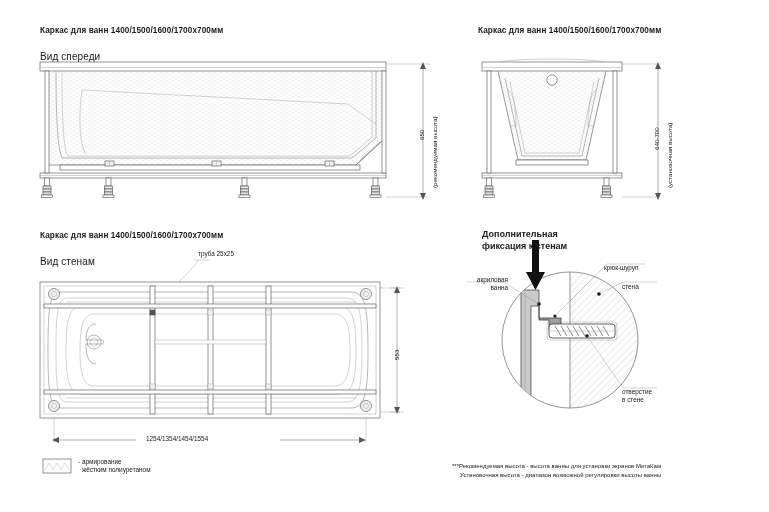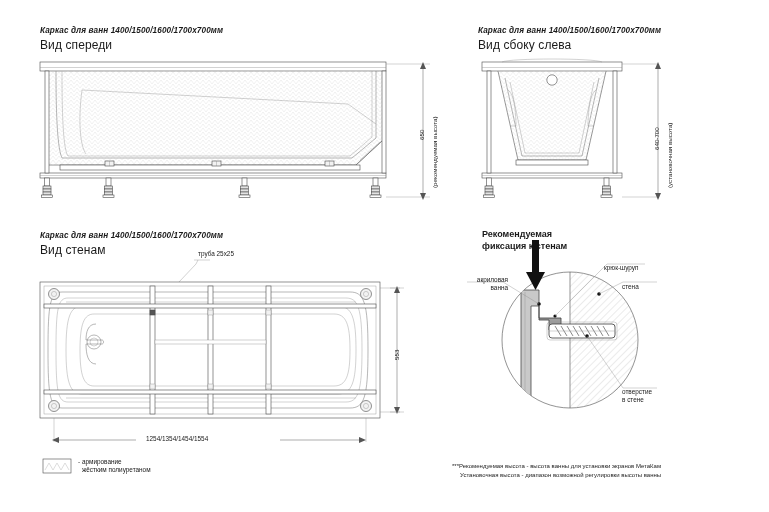--- a/index.html
+++ b/index.html
@@ -1,20 +1,20 @@
 <!DOCTYPE html>
 <html><head>
 <meta charset="utf-8">
 <style>
   html,body{margin:0;padding:0;background:#ffffff;}
   body{width:769px;height:512px;position:relative;overflow:hidden;
        font-family:"Liberation Sans","DejaVu Sans",sans-serif;color:#1a1a1a;}
   .panel{position:absolute;}
-  .ttl{font-size:8.2px;font-weight:bold;letter-spacing:.1px;white-space:nowrap;font-style:italic;}
-  .sub{font-size:12px;font-weight:normal;letter-spacing:.1px;white-space:nowrap;margin-top:3px;}
+  .ttl{font-size:8.2px;font-weight:bold;letter-spacing:.1px;white-space:nowrap;}
+  .sub{font-size:10px;font-weight:normal;letter-spacing:.1px;white-space:nowrap;margin-top:16px;}
   .ttl2{font-size:9px;font-weight:bold;line-height:12px;}
   .lbl{font-size:6.4px;line-height:8px;white-space:nowrap;}
   .dimtxt{font-size:6.4px;white-space:nowrap;}
   .vtxt{font-size:6.2px;white-space:nowrap;transform-origin:0 0;}
   .foot{font-size:6px;line-height:9px;white-space:nowrap;color:#222;}
   svg{display:block;overflow:visible;}
   .ln{stroke:#4a4a4a;stroke-width:.6;fill:none;}
   .ln2{stroke:#6e6e6e;stroke-width:.5;fill:none;}
   .thin{stroke:#8e8e8e;stroke-width:.4;fill:none;}
   .dimln{stroke:#5a5a5a;stroke-width:.5;fill:none;}
@@ -113,21 +113,20 @@
 <svg style="position:absolute;left:415px;top:62px;" width="16" height="138" viewBox="0 0 16 138">
   <line class="dimln" x1="8" y1="3" x2="8" y2="135"></line>
   <path class="dark" d="M8,0 L5,7 L11,7 Z"></path>
   <path class="dark" d="M8,138 L5,131 L11,131 Z"></path>
 </svg>
 <div class="vtxt" style="position:absolute;left:418px;top:140px;transform:rotate(-90deg);">650</div>
 <div class="vtxt" style="position:absolute;left:431px;top:188px;transform:rotate(-90deg);">(рекомендуемая высота)</div>
 
 <div class="panel" style="left:478px;top:26px;">
   <div class="ttl">Каркас для ванн 1400/1500/1600/1700х700мм</div>
-  <div class="sub">Вид сбоку слева</div>
 </div>
 
 <svg style="position:absolute;left:480px;top:60px;" width="160" height="140" viewBox="0 0 160 140">
 
   <rect class="ln fillw" x="2" y="2" width="140" height="9"></rect>
   <line class="thin" x1="2" y1="7.5" x2="142" y2="7.5"></line>
   <path class="thin" d="M22,2 C30,-2 114,-2 122,2"></path>
 
   <path class="ln" d="M18,11 L38,100 L106,100 L126,11"></path>
   <path d="M18,11 L38,100 L106,100 L126,11 Z" fill="url(#zig)" opacity="0.8"></path>
@@ -249,21 +248,21 @@
 <svg style="position:absolute;left:390px;top:286px;" width="14" height="128" viewBox="0 0 14 128">
   <line class="dimln" x1="7" y1="3" x2="7" y2="125"></line>
   <path class="dark" d="M7,0 L4,7 L10,7 Z"></path>
   <path class="dark" d="M7,128 L4,121 L10,121 Z"></path>
   <line class="thin" x1="0" y1="2" x2="14" y2="2"></line>
   <line class="thin" x1="0" y1="126" x2="14" y2="126"></line>
 </svg>
 <div class="vtxt" style="position:absolute;left:393px;top:360px;transform:rotate(-90deg);">553</div>
 
 <div class="panel" style="left:482px;top:228px;">
-  <div class="ttl2">Рекомендуемая</div>
+  <div class="ttl2">Дополнительная</div>
   <div class="ttl2">фиксация к стенам</div>
 </div>
 
 <svg style="position:absolute;left:495px;top:262px;" width="190" height="160" viewBox="0 0 190 160">
   <defs>
     <clipPath id="circClip">
         <circle cx="75" cy="78" r="68"></circle>
       </clipPath>
   </defs>
 

